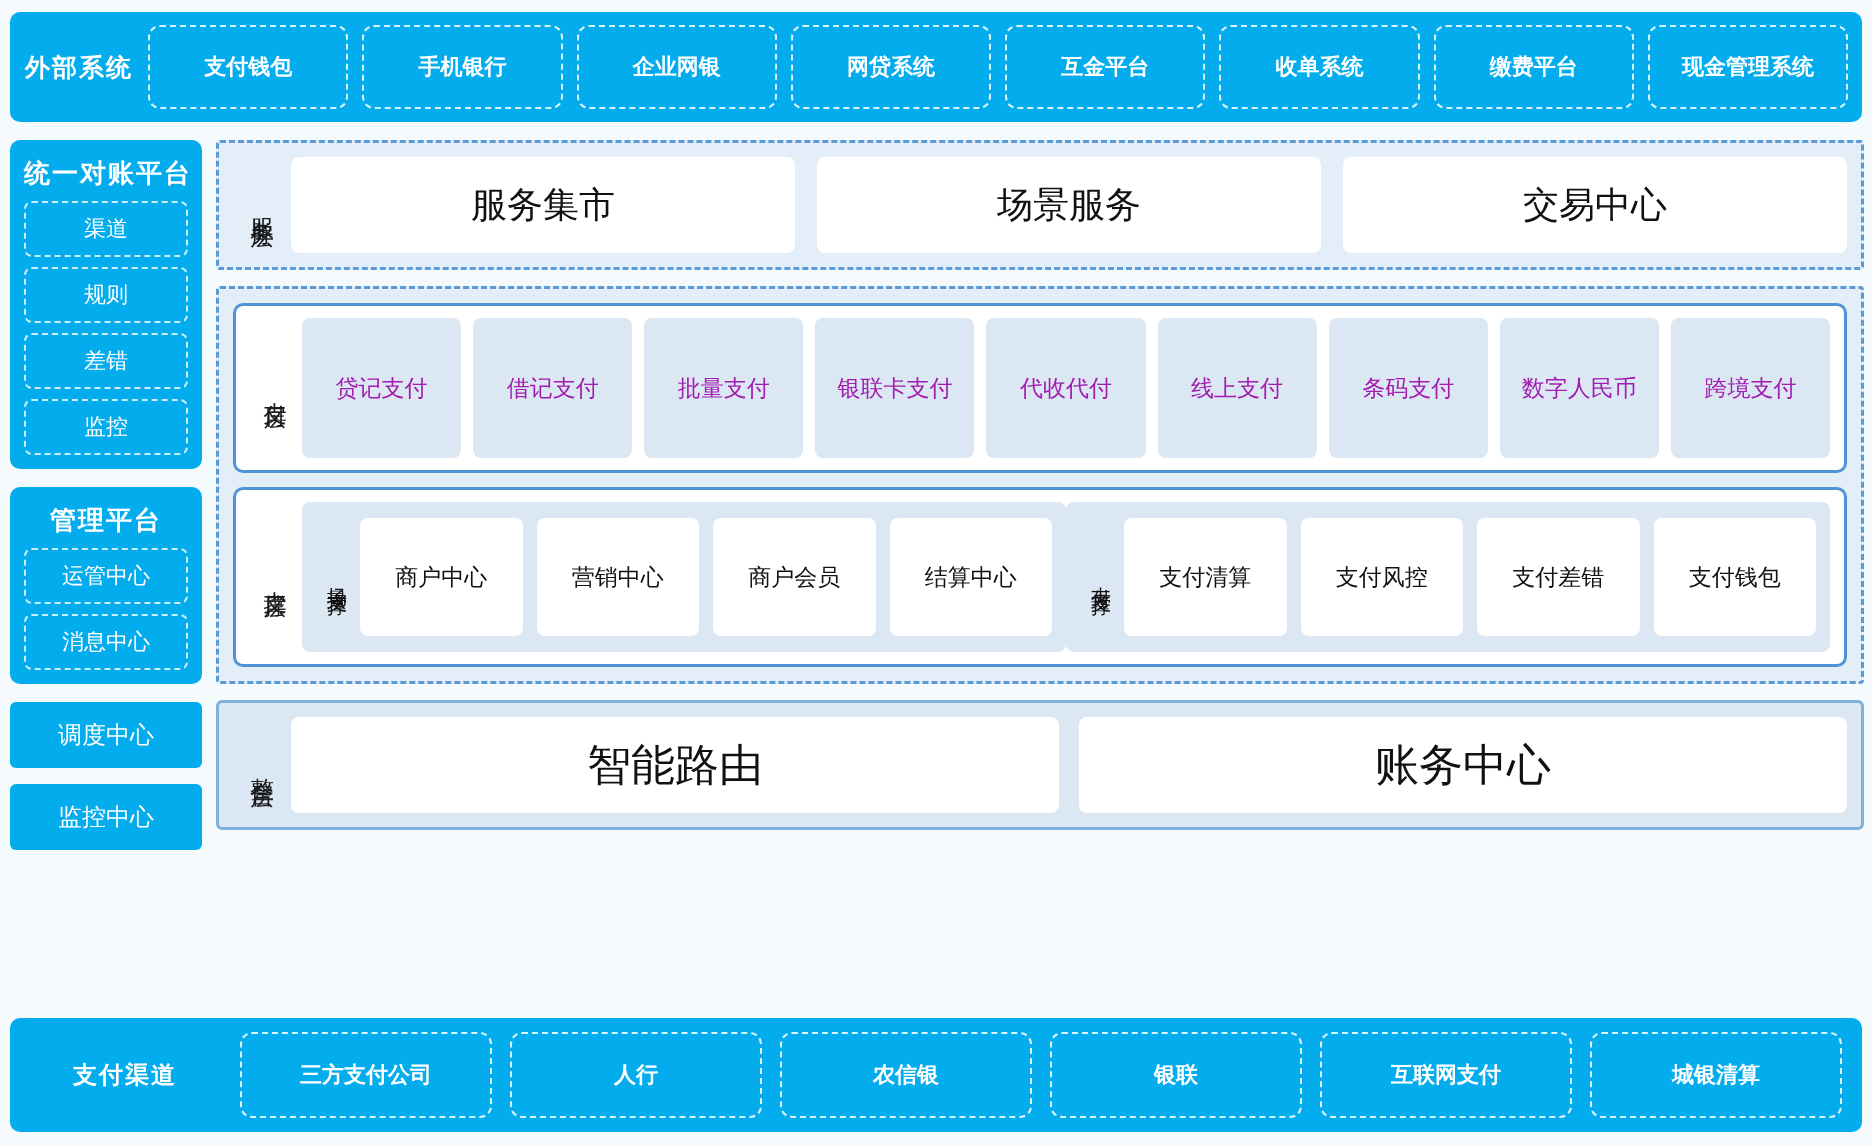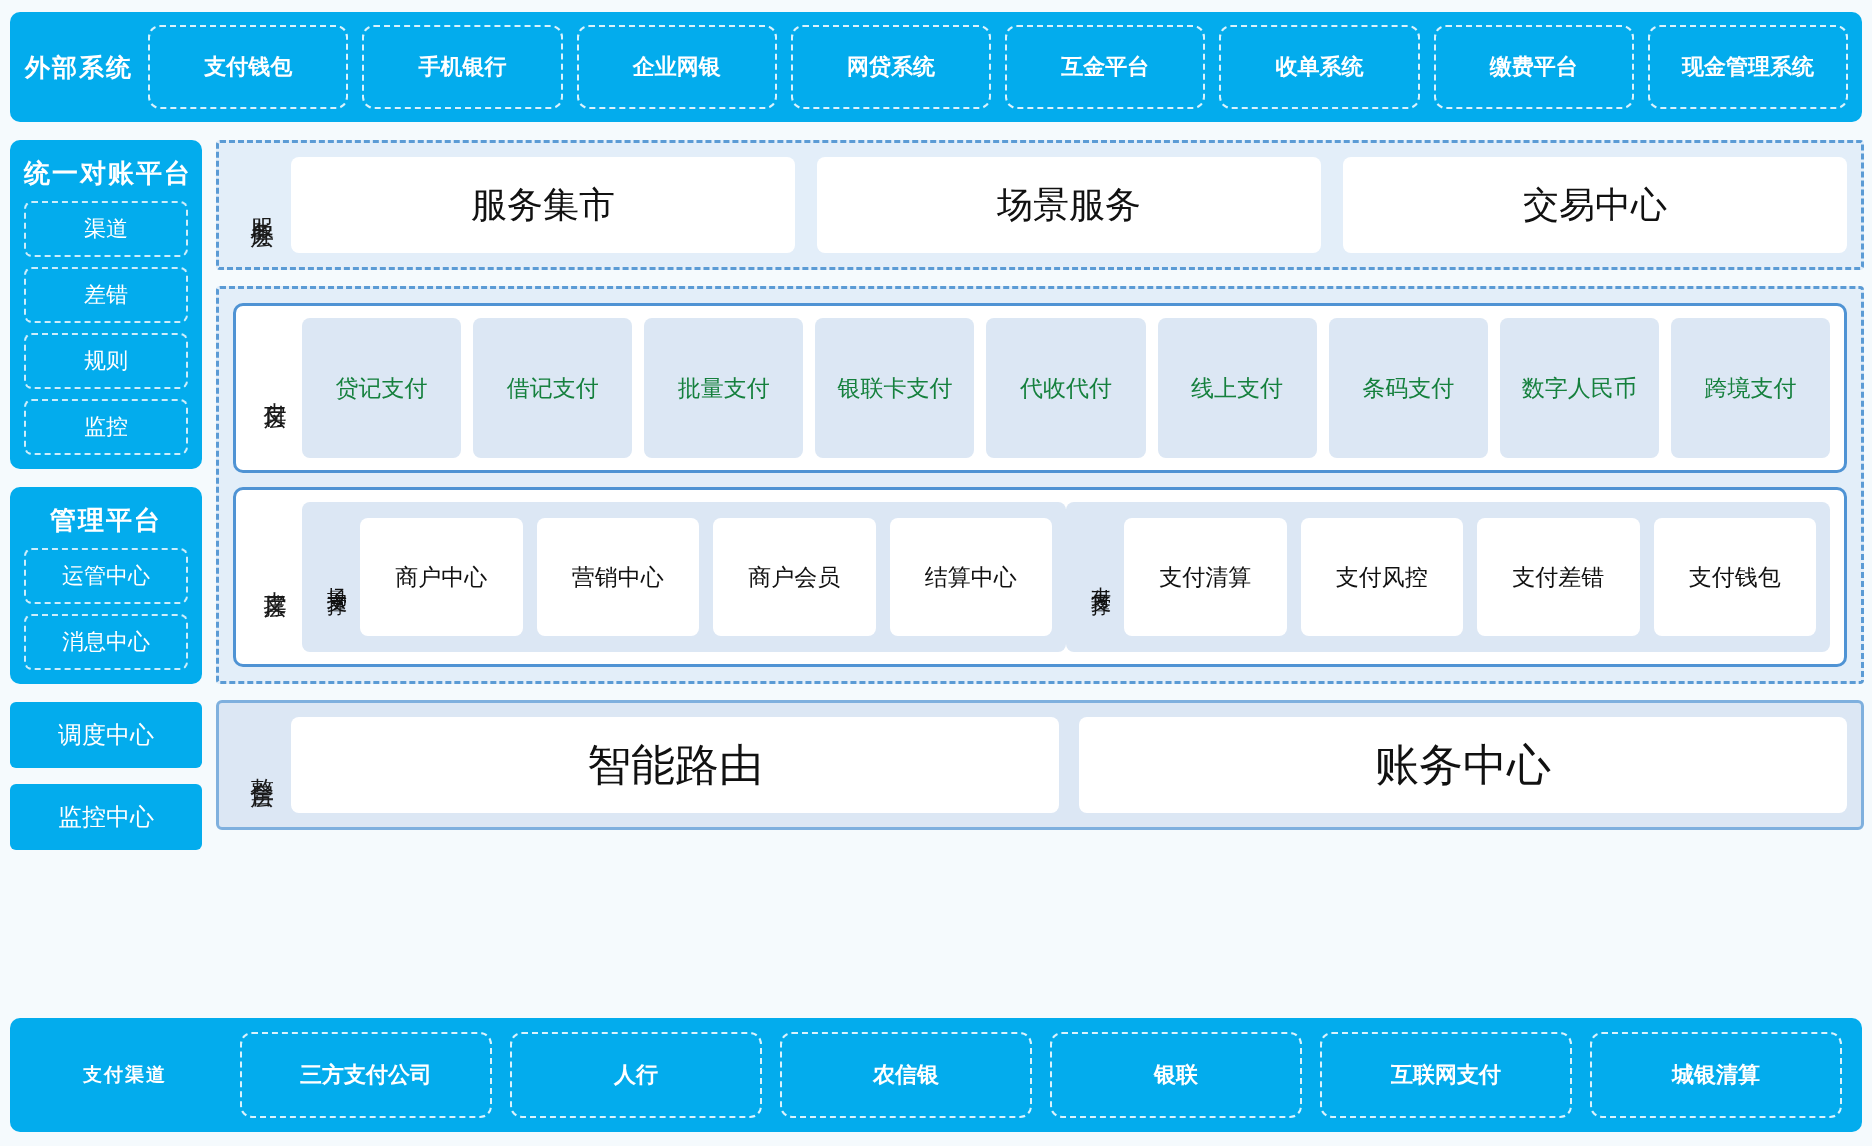--- a/index.html
+++ b/index.html
@@ -46,21 +46,21 @@
   #external-systems .bar-title { width: 138px; font-size: 25px; }
   #external-systems .chips { display: flex; gap: 14px; flex: 1; height: 84px; }
   #external-systems .dash-chip { flex: 1; font-size: 22px; }
 
   
   #payment-channels {
     position: absolute; left: 10px; top: 1018px;
     width: 1852px; height: 114px;
     padding-right: 20px;
   }
-  #payment-channels .bar-title { width: 230px; font-size: 19px; }
+  #payment-channels .bar-title { width: 230px; font-size: 24px; }
   #payment-channels .chips { display: flex; gap: 18px; flex: 1; height: 86px; }
   #payment-channels .dash-chip { flex: 1; font-size: 22px; }
 
   
   #sidebar { position: absolute; left: 10px; top: 140px; width: 192px; }
   .side-block {
     background: #03ACED; border-radius: 10px;
     padding: 10px 14px 14px; margin-bottom: 18px;
   }
   .side-block-title {
@@ -116,21 +116,21 @@
     border: 3px solid #4F93D4;
     background: #fff;
     border-radius: 10px;
     padding: 12px 14px;
   }
   #payment-layer-panel { margin-bottom: 14px; }
   #payment-layer-panel .cells { display: flex; gap: 12px; flex: 1; height: 140px; }
   .blue-cell {
     background: #DCE7F4; border-radius: 8px;
     display: flex; align-items: center; justify-content: center;
-    font-size: 23px; color: #15803d; flex: 1; white-space: nowrap;
+    font-size: 23px; color: #a21caf; flex: 1; white-space: nowrap;
   }
   .layer-label-sm { font-size: 23px; letter-spacing: 3px; width: 52px; flex: 0 0 52px; }
 
   
   #support-layer-panel .groups { display: flex; gap: 0; flex: 1; justify-content: flex-end; }
   .sup-group {
     background: #DCE7F4; border-radius: 8px;
     display: flex; align-items: stretch; flex: 1;
     padding: 16px 14px;
   }
@@ -174,22 +174,22 @@
       <div class="dash-chip">缴费平台</div>
       <div class="dash-chip">现金管理系统</div>
     </div>
   </div>
 
   <div id="sidebar">
 
     <div class="side-block">
       <div class="side-block-title">统一对账平台</div>
       <div class="side-item">渠道</div>
+      <div class="side-item">规则</div>
       <div class="side-item">差错</div>
-      <div class="side-item">规则</div>
       <div class="side-item">监控</div>
     </div>
 
     <div class="side-block">
       <div class="side-block-title">管理平台</div>
       <div class="side-item">运管中心</div>
       <div class="side-item">消息中心</div>
     </div>
 
     <div class="side-solid">调度中心</div>

